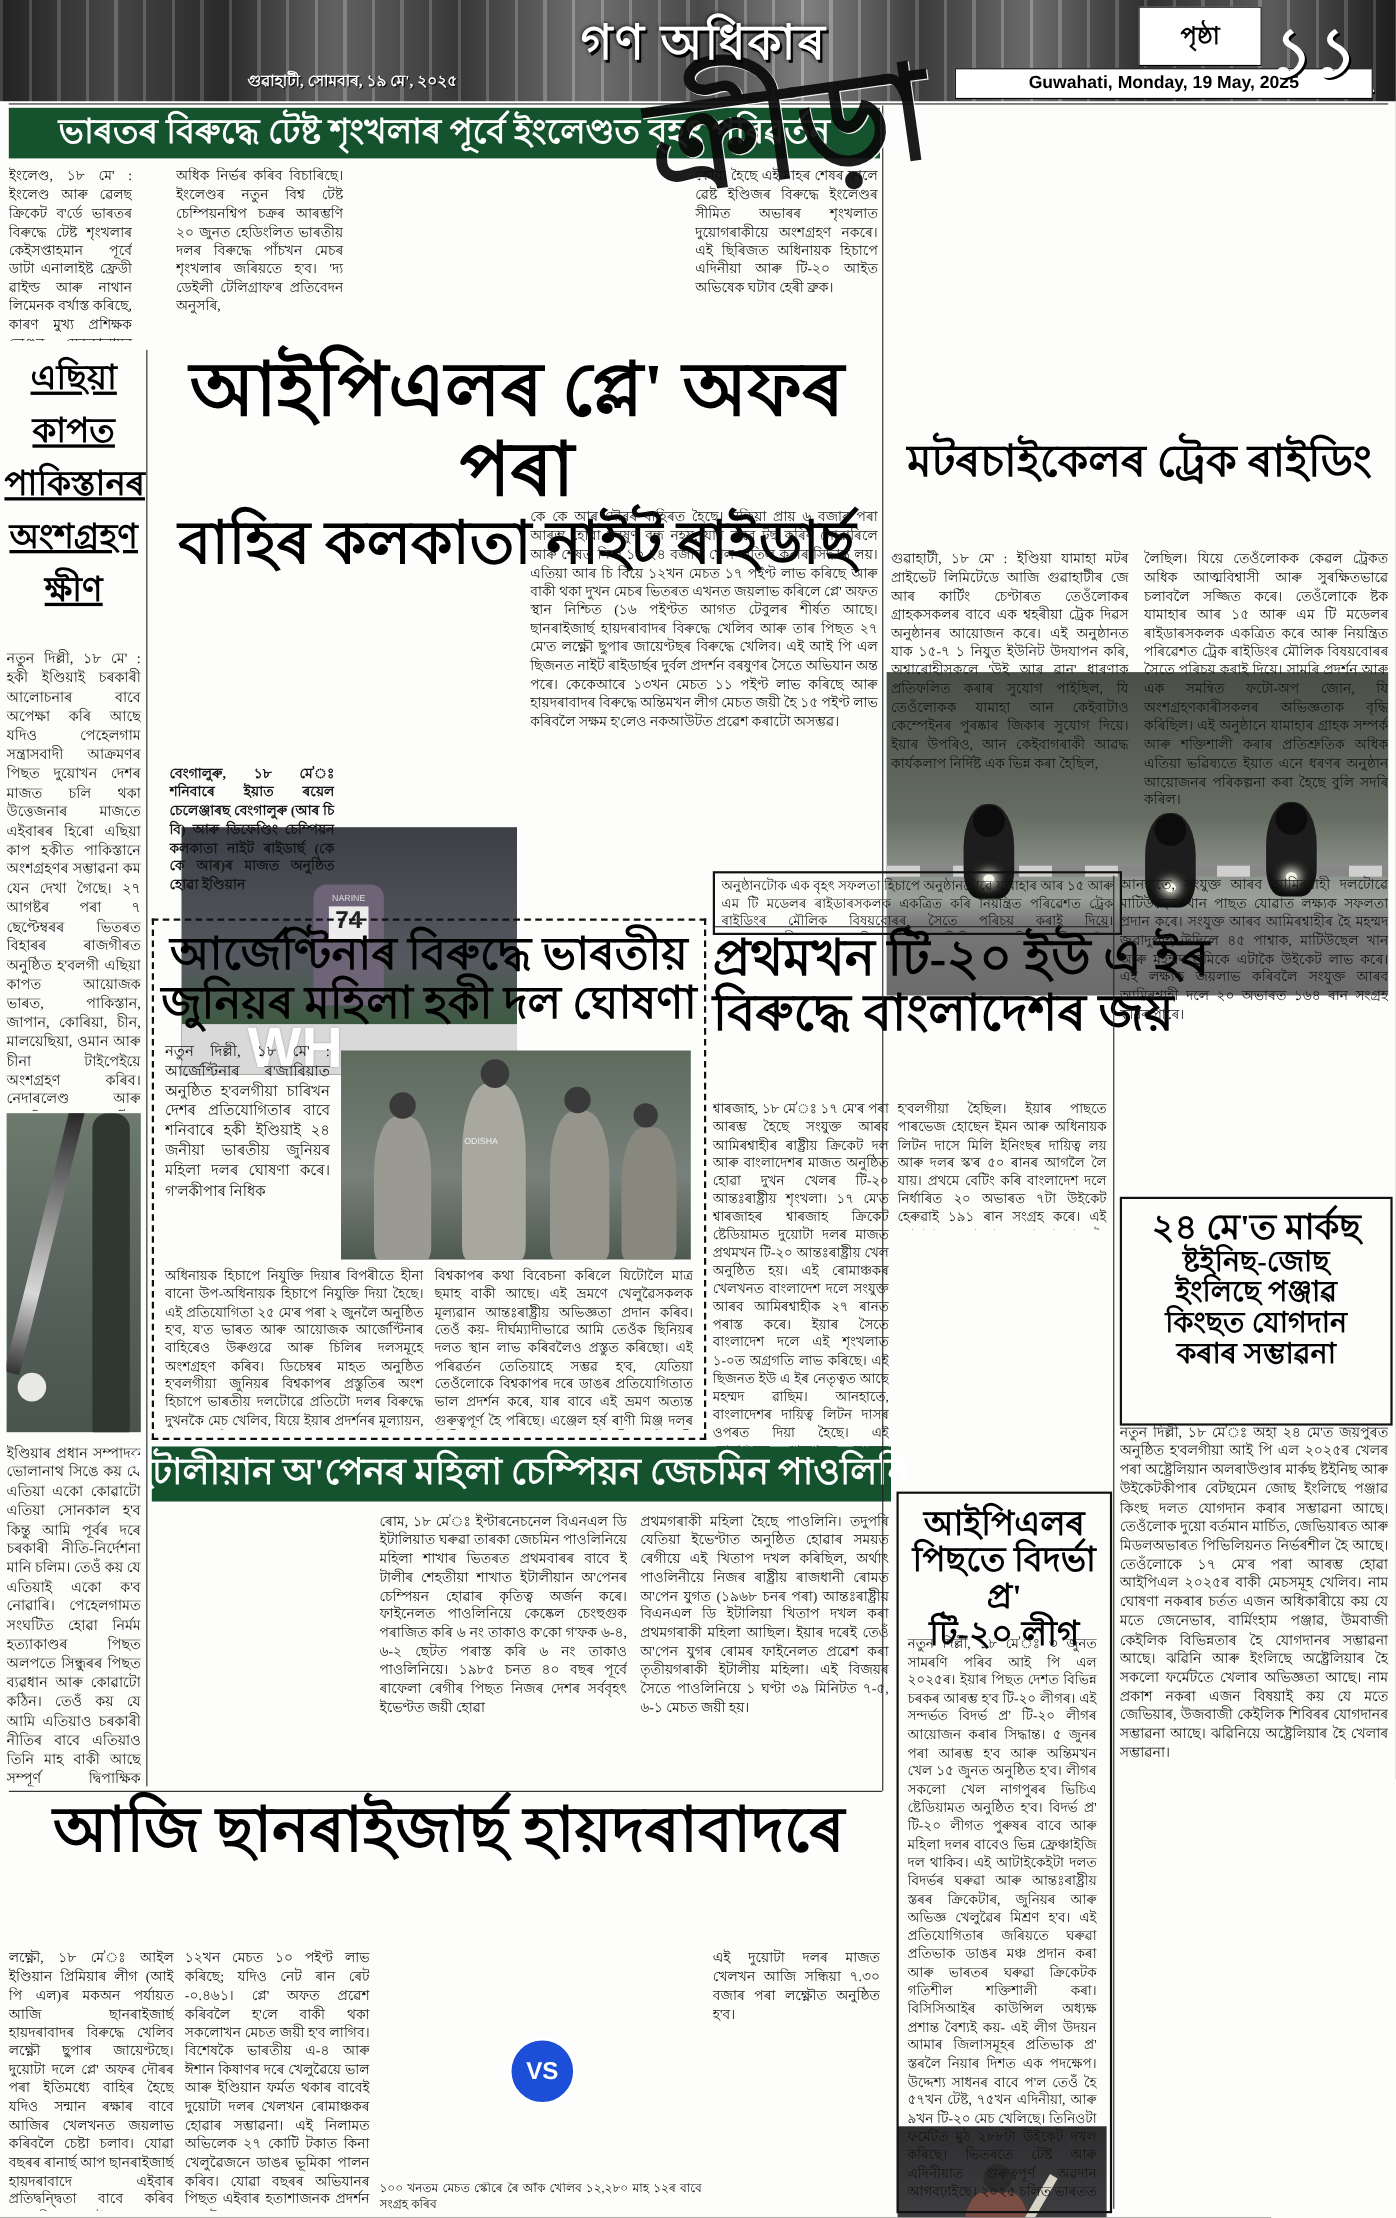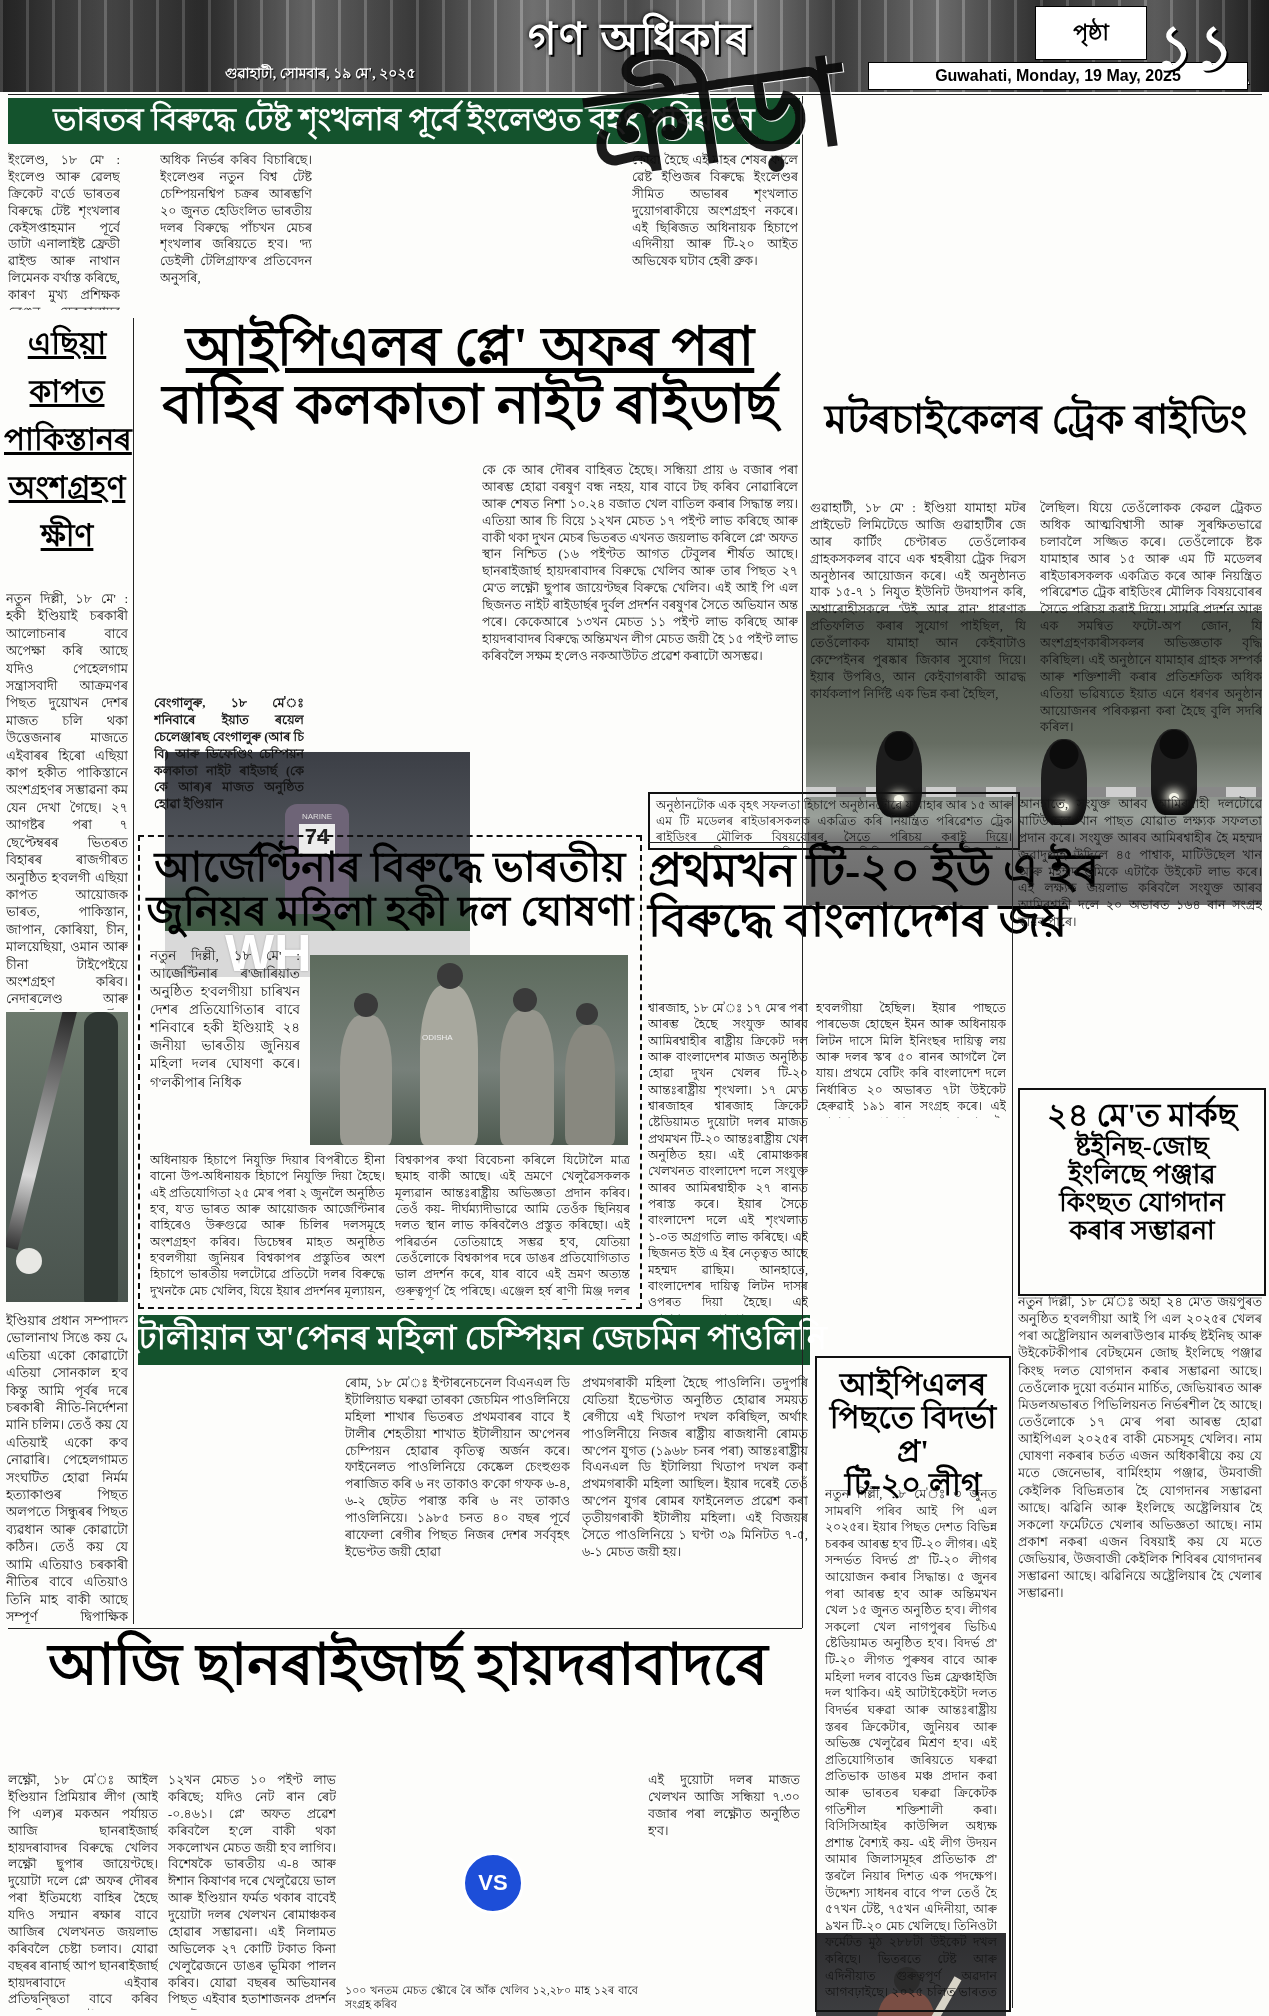--- a/index.html
+++ b/index.html
@@ -72,21 +72,21 @@
   </div>
   <div class="abs body-txt" style="left:6px;top:590px;width:122px;height:420px;overflow:hidden;font-size:13px;">নতুন দিল্লী, ১৮ মে' :  হকী ইণ্ডিয়াই চৰকাৰী আলোচনাৰ বাবে অপেক্ষা কৰি আছে যদিও পেহেলগাম সন্ত্ৰাসবাদী আক্ৰমণৰ পিছত দুয়োখন দেশৰ মাজত চলি থকা উত্তেজনাৰ মাজতে এইবাৰৰ হিৰো এছিয়া কাপ হকীত পাকিস্তানে অংশগ্ৰহণৰ সম্ভাৱনা কম যেন দেখা গৈছে। ২৭ আগষ্টৰ পৰা ৭ ছেপ্টেম্বৰৰ ভিতৰত বিহাৰৰ ৰাজগীৰত অনুষ্ঠিত হ'বলগী এছিয়া কাপত আয়োজক ভাৰত, পাকিস্তান, জাপান, কোৰিয়া, চীন, মালয়েছিয়া, ওমান আৰু চীনা টাইপেইয়ে অংশগ্ৰহণ কৰিব। নেদাৰলেণ্ড আৰু বেলজিয়ামত অনুষ্ঠিত হ'বলগীয়া অহা বছৰৰ বিশ্বকাপৰ বাবেও যোগ্যতা অৰ্জন কৰা প্ৰতিযোগিতা। হকী</div>
   <div class="abs photo" style="left:6px;top:1012px;width:122px;height:290px;background:linear-gradient(180deg,#6d7a6d,#55605a 60%,#4a544e);">
     <div style="position:absolute;left:28px;top:-10px;width:14px;height:250px;background:linear-gradient(180deg,#222,#d8d8d8 70%,#333);transform:rotate(14deg);"></div>
     <div style="position:absolute;left:10px;bottom:28px;width:26px;height:26px;border-radius:50%;background:#e8e8e4;"></div>
     <div style="position:absolute;right:10px;top:0;width:34px;height:300px;background:#2f3733;border-radius:14px;"></div>
   </div>
   <div class="abs body-txt" style="left:6px;top:1312px;width:122px;height:312px;overflow:hidden;font-size:13px;">ইণ্ডিয়াৰ প্ৰধান সম্পাদক ভোলানাথ সিঙে কয় যে এতিয়া একো কোৱাটো এতিয়া  সোনকাল হ'ব কিন্তু আমি পূৰ্বৰ দৰে চৰকাৰী নীতি-নিৰ্দেশনা মানি চলিম। তেওঁ কয় যে এতিয়াই একো ক'ব নোৱাৰি। পেহেলগামত সংঘটিত হোৱা নিৰ্মম হত্যাকাণ্ডৰ পিছত অলপতে সিন্ধুৰৰ পিছত ব্যৱধান আৰু কোৱাটো কঠিন। তেওঁ কয় যে আমি এতিয়াও চৰকাৰী নীতিৰ বাবে এতিয়াও তিনি মাহ বাকী আছে সম্পূৰ্ণ দ্বিপাক্ষিক পৰিণাম মানি চলিম। ২২ এপ্ৰিলত পৰ্যটকৰ ওপৰত সন্ত্ৰাসবাদী আক্ৰমণত ২৬ জন ভাৰতীয়ৰ মৃত্যু হৈছিল, য'ত নেপালীয়ো পৰ্যটক। ভাৰত পিছত চৰকাৰে সকলো পাকিস্তানীক দেশ এৰি যাবলৈ নিৰ্দেশ দিয়ে।</div>
 
   <div class="abs headline-blk" style="left:140px;top:318px;width:660px;">
-    <div style="font-size:54px;text-decoration:underline;">আইপিএলৰ প্লে' অফৰ পৰা</div>
+    <div style="font-size:68px;">আইপিএলৰ প্লে' অফৰ পৰা</div>
     <div style="font-size:54px;">বাহিৰ কলকাতা নাইট ৰাইডাৰ্ছ</div>
   </div>
   <div class="abs photo" style="left:165px;top:462px;width:305px;height:225px;background:linear-gradient(180deg,#3c3f46 0%,#565a60 55%,#3f5a43 78%,#2e4a33 100%);">
     <div class="jersey-num" style="left:120px;top:52px;width:64px;height:110px;background:#6e6477;border-radius:12px 12px 4px 4px;"></div>
     <div style="position:absolute;left:130px;top:60px;width:44px;text-align:center;color:#ddd;font-size:8px;font-family:'Liberation Sans',sans-serif;">NARINE</div>
     <div style="position:absolute;left:134px;top:72px;width:36px;height:30px;background:#ececec;color:#222;font-weight:bold;font-size:22px;text-align:center;font-family:'Liberation Sans',sans-serif;">74</div>
     <div style="position:absolute;left:0;bottom:0;width:100%;height:46px;background:#d9d9d9;color:#f4f4f4;"></div>
     <div style="position:absolute;left:60px;bottom:-6px;font-size:52px;font-weight:bold;color:#fff;text-shadow:0 0 2px #999;font-family:'Liberation Sans',sans-serif;">WH</div>
   </div>
   <div class="abs body-txt" style="left:482px;top:462px;width:316px;height:370px;overflow:hidden;">

